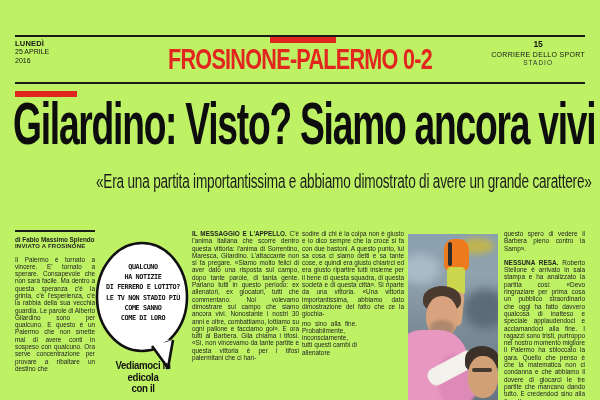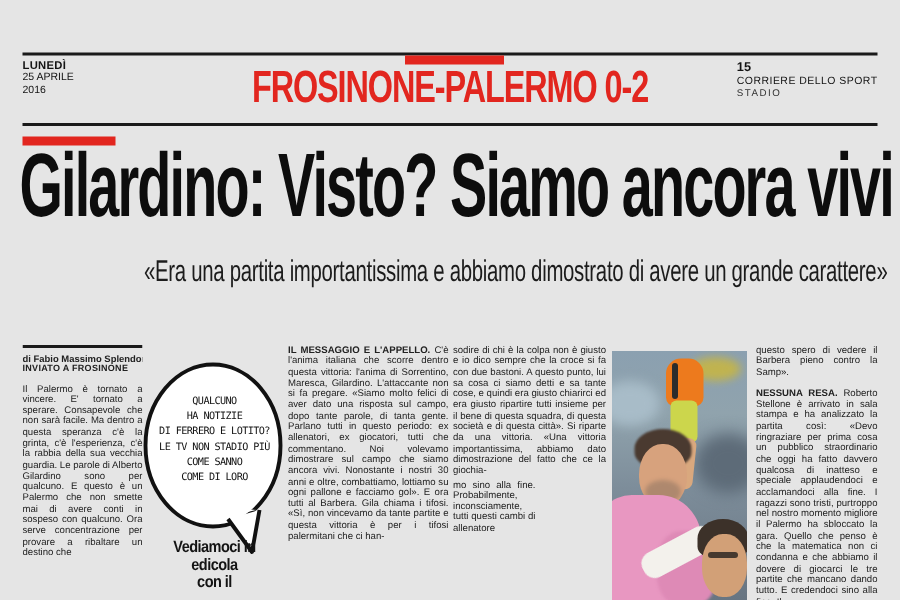--- a/index.html
+++ b/index.html
@@ -1,30 +1,30 @@
 <!DOCTYPE html>
 <html><head>
 <meta charset="utf-8">
 <style>
   * { margin:0; padding:0; box-sizing:border-box; }
   html,body { background:#888; }
   .page {
     position:relative; width:600px; height:400px; margin:0 auto;
-    background:#e5e5e5; overflow:hidden; color:#141414;
+    background:#bef264; overflow:hidden; color:#141414;
     font-family:"Liberation Sans", sans-serif;
   }
   .rule { position:absolute; background:#1a1a1a; }
   .redbar { position:absolute; background:#e2261f; }
 
   
   .dateblock { position:absolute; left:15px; top:39px; line-height:1.25; }
   .dateblock .day  { font-size:7.5px; font-weight:bold; letter-spacing:.2px; }
   .dateblock .date { font-size:7px; }
   .dateblock .year { font-size:7px; }
-  .pagerblock { position:absolute; right:15px; top:39px; text-align:left; line-height:1.3; }
+  .pagerblock { position:absolute; right:15px; top:39px; text-align:center; line-height:1.3; }
   .pagerblock .num   { font-size:8.5px; font-weight:bold; }
   .pagerblock .paper { font-size:7px; letter-spacing:.3px; }
   .pagerblock .sect  { font-size:6.5px; letter-spacing:1px; color:#333; }
   .matchbanner {
     position:absolute; left:0; top:42px; width:600px; text-align:center;
     font-size:30px; font-weight:bold; color:#e2261f; letter-spacing:-1px;
     transform:scaleX(.72); transform-origin:center; white-space:nowrap;
   }
 
   
@@ -58,21 +58,21 @@
   .crosshead-rule { width:40px; height:1.5px; background:#1a1a1a; margin:2px 0 4px; }
   .crosshead { font-size:9px; font-weight:bold; line-height:1.25; letter-spacing:-.2px;
                transform:scaleX(.92); transform-origin:left top; white-space:nowrap; }
   .col3-narrow { width:55px; }
 
   
   .cartoon { position:absolute; left:94px; top:240px; width:98px; height:160px; }
   .bubble-svg { position:absolute; left:0; top:0; }
   .bubble-text {
     position:absolute; left:4px; top:22px; width:90px; text-align:center;
-    font-family:"DejaVu Sans Mono", monospace; font-weight:normal;
+    font-family:"DejaVu Sans Mono", monospace; font-weight:bold;
     font-size:6.8px; line-height:1.5; letter-spacing:-.4px; color:#111;
   }
   .promo { position:absolute; left:0; top:120px; width:98px; text-align:center;
            font-size:11px; font-weight:bold; letter-spacing:-.4px; line-height:1.05;
            transform:scaleX(.88); transform-origin:center top; }
 
   
   .photo { position:absolute; left:408px; top:234px; width:90px; height:166px;
            overflow:hidden; background:linear-gradient(180deg,#8ba0b0 0%,#90a3ad 25%,#7d8d9a 55%,#687582 100%); }
   .photo div { position:absolute; }

